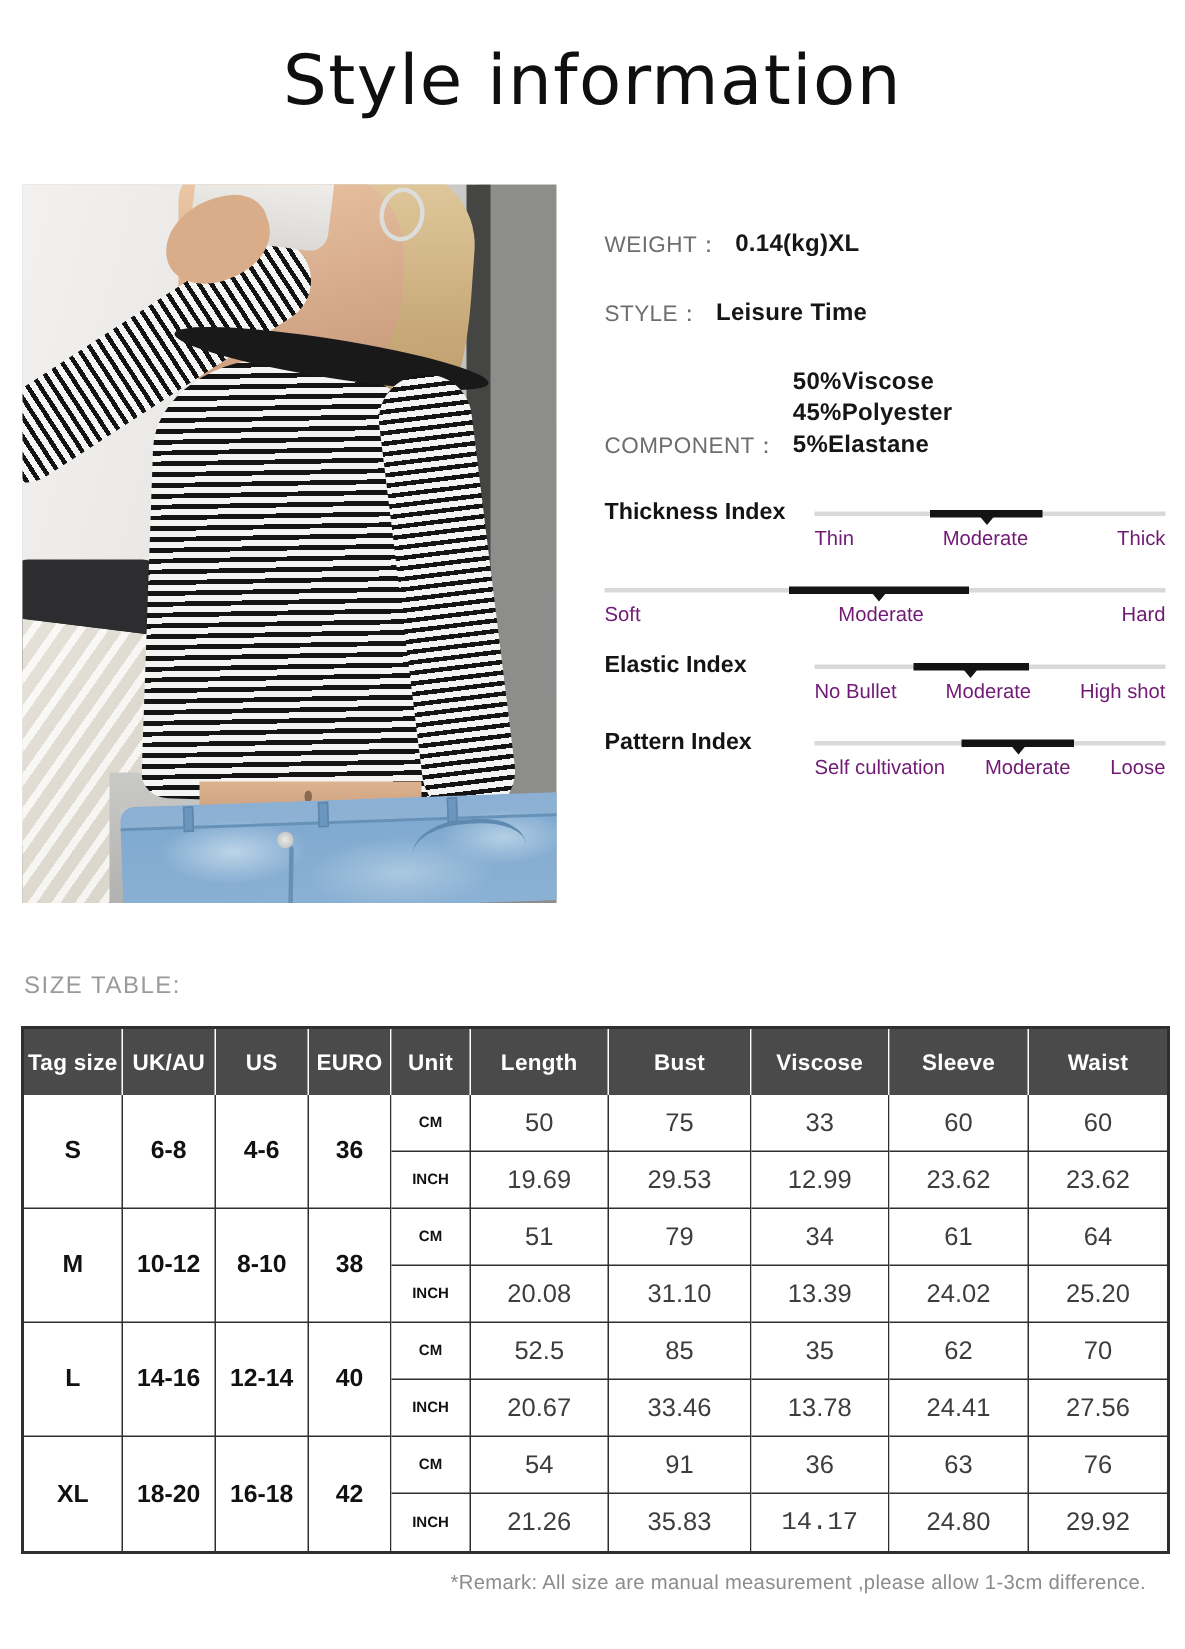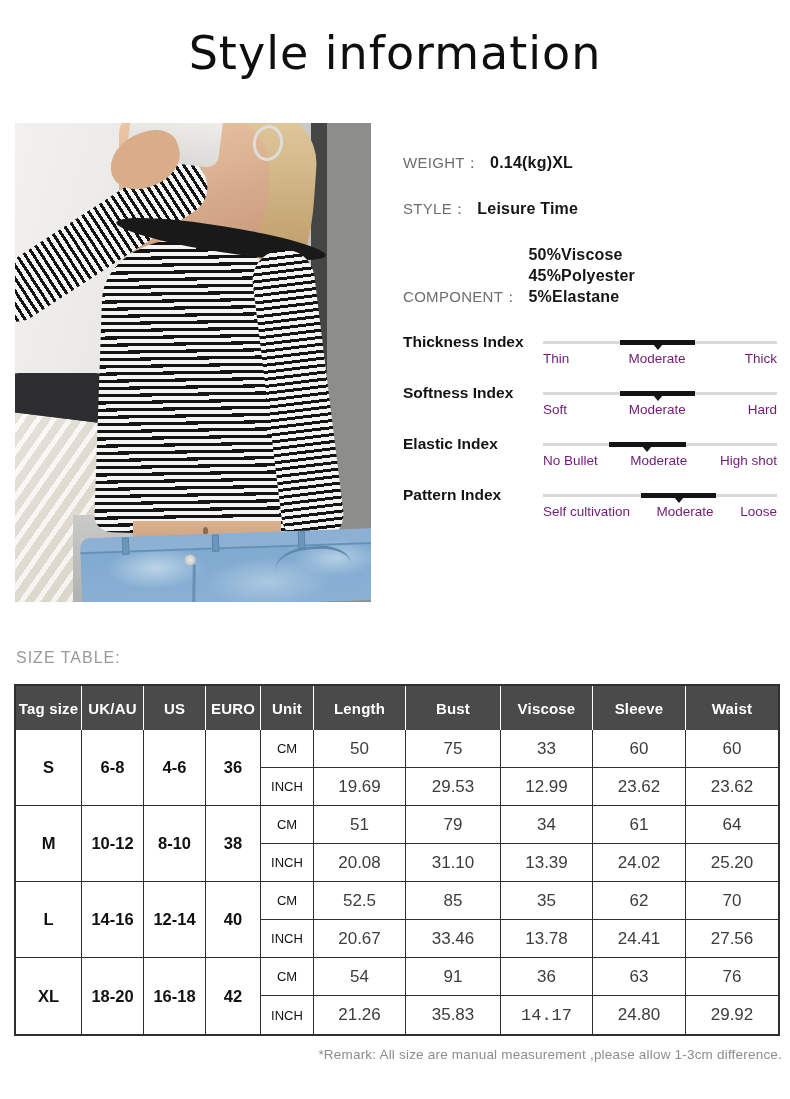--- a/index.html
+++ b/index.html
@@ -82,24 +82,24 @@
   .size-table-label { position:absolute; left:16px; top:649px; font-size:16px; color:#9a9a9a; letter-spacing:1px; }
   table.size-table { position:absolute; left:14px; top:684px; width:762px; border-collapse:separate; border-spacing:0;
     border:2px solid #2f2f2f; table-layout:fixed; }
   .size-table th { background:#4a4a4a; color:#fff; font-weight:700; font-size:15px; height:44px;
     border-right:1px solid #ffffff; text-align:center; letter-spacing:.2px; }
   .size-table th:last-child { border-right:none; }
   .size-table td { background:#fff; text-align:center; vertical-align:middle; height:38px;
     border-right:1px solid #2f2f2f; border-bottom:1px solid #2f2f2f; }
   .size-table td:last-child { border-right:none; }
   .size-table td.cell-size { font-weight:700; font-size:16.5px; color:#111; }
-  .size-table td.cell-unit { font-weight:400; font-size:13px; color:#111; }
+  .size-table td.cell-unit { font-weight:700; font-size:10px; color:#111; }
   .size-table td.cell-num { font-size:17px; color:#3d3d3d; }
 
-  .remark { position:absolute; right:8px; top:1047px; font-size:13.5px; color:#8c8c8c; letter-spacing:.2px; }
+  .remark { position:absolute; right:26px; top:1047px; font-size:13.5px; color:#8c8c8c; letter-spacing:.2px; }
 </style>
 </head>
 <body>
 
 <div class="page">
 
   <div class="title">Style information</div>
 
   <div class="photo">
     <div class="ph ph-wall"></div>
@@ -163,21 +163,20 @@
               </div>
             </div>
             <div class="idx-opts">
               <span class="idx-opt">Thin</span>
               <span class="idx-opt">Moderate</span>
               <span class="idx-opt">Thick</span>
             </div>
           </div>
         </div>
         <div class="idx-row">
-          <div class="idx-label">Softness Index</div>
           <div class="idx-slider">
             <div class="idx-track">
               <div class="idx-seg" style="left: 33%; width: 32%;">
                 <div class="idx-tri"></div>
               </div>
             </div>
             <div class="idx-opts">
               <span class="idx-opt">Soft</span>
               <span class="idx-opt">Moderate</span>
               <span class="idx-opt">Hard</span>

